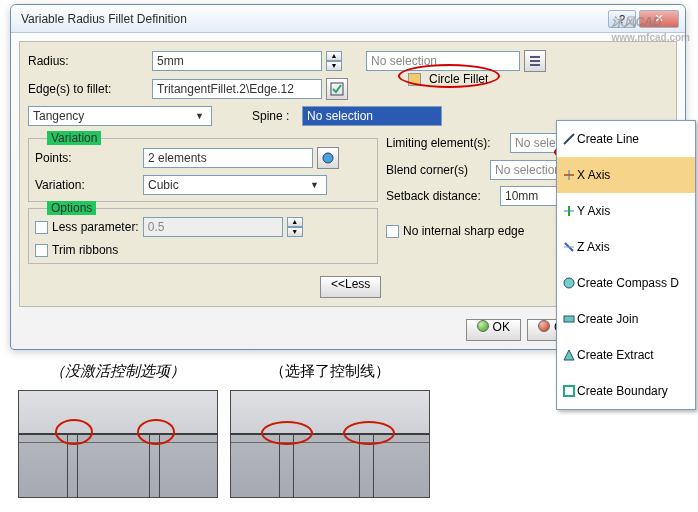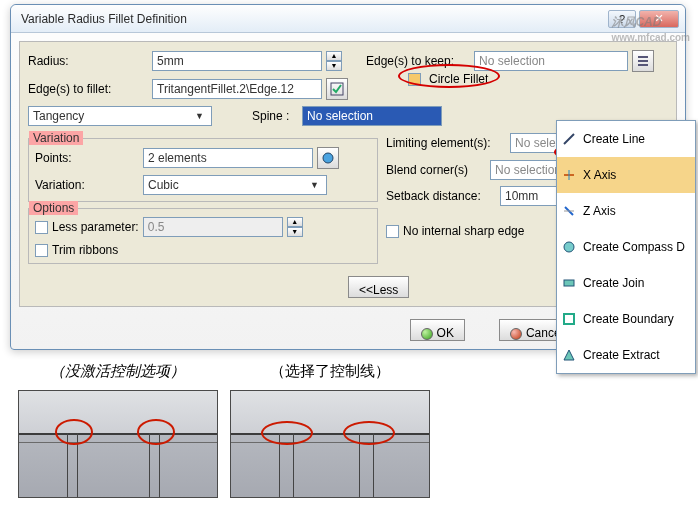--- a/index.html
+++ b/index.html
@@ -36,48 +36,48 @@
     display:flex;align-items:center; color:#333;
   }
   .inp.gray { color:#888; }
   .iconbtn { width: 22px; height: 22px; border: 1px solid #8a8a8a; background: linear-gradient(#fff,#dcdcdc); display:flex;align-items:center;justify-content:center; }
   .spin { width:16px; display:flex; flex-direction:column; }
   .spin div { height:10px; border:1px solid #7f9db9; background:linear-gradient(#fff,#ddd); font-size:7px; line-height:7px; text-align:center; }
   .cols { display:flex; gap:8px; }
   .left { width: 350px; }
   .right { flex:1; }
   .grp { position: relative; border:1px solid #b9b9b9; margin-top:6px; padding:8px 6px 6px 6px; }
-  .grp > .legend { position:absolute; top:-8px; left:0; background:#fca5a5; padding:0 4px; color:#333; }
+  .grp > .legend { position:absolute; top:-8px; left:18px; background:#22c55e; padding:0 4px; color:#333; }
   .chk { width:13px; height:13px; border:1px solid #7f9db9; background:#fff; display:inline-block; margin-right:4px; vertical-align:middle;}
   .dropdown-arrow { font-size:9px; color:#333; padding:0 3px;}
   .circlefillet {
     display:inline-flex; align-items:center; gap:4px;
     position:absolute; left:388px; top:30px;
   }
   .redoval {
     position:absolute; border:2px solid #d40000; border-radius:50%;
     pointer-events:none;
   }
   .hl { background:#2a5ab4; color:#fff; }
   .btnbar {
     position:absolute; right:12px; bottom:8px; display:flex; gap:6px; align-items:center;
   }
   .btn {
     height:22px; padding:0 10px; border:1px solid #8a8a8a;
-    background:linear-gradient(#fff,#dcdcdc); display:flex;align-items:flex-end;gap:4px;margin-left:28px;
+    background:linear-gradient(#fff,#dcdcdc); display:flex;align-items:flex-start;gap:4px;
   }
   .dot { width:12px; height:12px; border-radius:50%; display:inline-block; border:1px solid #666;}
   .dot.g { background:radial-gradient(circle at 30% 30%, #bff2a0, #3aa21e);}
   .dot.r { background:radial-gradient(circle at 30% 30%, #f7b9b0, #c23a14);}
   .ctxmenu {
     position:absolute; left:556px; top:120px; width:140px;
     background:#fff; border:1px solid #7f9db9; box-shadow:2px 2px 4px rgba(0,0,0,0.3);
     z-index:5;
   }
-  .ctxmenu .mi { display:flex; align-items:center; height:36px; padding:15px 4px; gap:6px;}
+  .ctxmenu .mi { display:flex; align-items:center; height:36px; padding:15px 4px; }
   .ctxmenu .mi.hi { background:#f6d58a; }
   .ico { width:16px; height:16px; display:flex;align-items:center;justify-content:center; font-size:12px;}
   .watermark {
     position:absolute; right:8px; top:6px; color:#7a7a7a; opacity:0.55;
     font-size:22px; font-style:italic; font-weight:bold; pointer-events:none; z-index:20;margin-left:29px;
   }
   .watermark small { display:block; font-size:10px; font-style:normal; text-align:right; opacity:0.9;}
   .caption { position:absolute; font-size:15px; color:#000; }
   .thumb {
     position:absolute; width:200px; height:108px;
@@ -112,21 +112,20 @@
     <div class="row">
       <span class="lab">Radius:</span>
       <div class="inp" style="width:170px">
           <span>5mm</span>
         </div>
       <div class="spin">
           <div>▲</div>
           <div>▼</div>
         </div>
       <span style="width:16px"></span>
-      <span class="lab" style="width:104px">Edge(s) to keep:</span>
       <div class="inp gray" style="width:154px">
           <span>No selection</span>
         </div>
       <div class="iconbtn">
         <svg width="14" height="14">
             <rect x="2" y="2" width="10" height="2" fill="#557"></rect>
             <rect x="2" y="6" width="10" height="2" fill="#557"></rect>
             <rect x="2" y="10" width="10" height="2" fill="#557"></rect>
           </svg>
       </div>
@@ -274,20 +273,29 @@
         <svg width="14" height="14">
           <line x1="2" y1="7" x2="12" y2="7" stroke="#c62" stroke-width="2"></line>
           <line x1="7" y1="2" x2="7" y2="12" stroke="#28c" stroke-width="1"></line>
         </svg>
       </span>
     <span>X Axis</span>
   </div>
   <div class="mi">
     <span class="ico">
         <svg width="14" height="14">
+          <line x1="7" y1="2" x2="7" y2="12" stroke="#2a2" stroke-width="2"></line>
+          <line x1="2" y1="7" x2="12" y2="7" stroke="#28c" stroke-width="1"></line>
+        </svg>
+      </span>
+    <span>Y Axis</span>
+  </div>
+  <div class="mi">
+    <span class="ico">
+        <svg width="14" height="14">
           <line x1="3" y1="3" x2="11" y2="11" stroke="#26c" stroke-width="2"></line>
           <line x1="2" y1="7" x2="12" y2="7" stroke="#999" stroke-width="1"></line>
         </svg>
       </span>
     <span>Z Axis</span>
   </div>
   <div class="mi">
     <span class="ico">
         <svg width="14" height="14">
           <circle cx="7" cy="7" r="5" fill="#7cc" stroke="#257"></circle>
@@ -299,32 +307,32 @@
     <span class="ico">
         <svg width="14" height="14">
           <rect x="2" y="4" width="10" height="6" fill="#6cc6b8" stroke="#257"></rect>
         </svg>
       </span>
     <span>Create Join</span>
   </div>
   <div class="mi">
     <span class="ico">
         <svg width="14" height="14">
+          <path d="M2 12 L7 2 L12 12 Z" fill="#6cc6b8" stroke="#257"></path>
+        </svg>
+      </span>
+    <span>Create Extract</span>
+  </div>
+  <div class="mi">
+    <span class="ico">
+        <svg width="14" height="14">
           <rect x="2" y="2" width="10" height="10" fill="none" stroke="#2a8" stroke-width="2"></rect>
         </svg>
       </span>
     <span>Create Boundary</span>
-  </div>
-  <div class="mi">
-    <span class="ico">
-        <svg width="14" height="14">
-          <path d="M2 12 L7 2 L12 12 Z" fill="#6cc6b8" stroke="#257"></path>
-        </svg>
-      </span>
-    <span>Create Extract</span>
   </div>
 </div>
 <div class="redoval" style="left:554px; top:140px; width:102px; height:24px;"></div>
 
 <div class="caption" style="left:50px; top:362px;font-style:italic;">（没激活控制选项）</div>
 <div class="caption" style="left:270px; top:362px;">（选择了控制线）</div>
 
 <div class="thumb" style="left:18px; top:390px;">
   <div class="edge"></div>
     <div class="edge2"></div>

